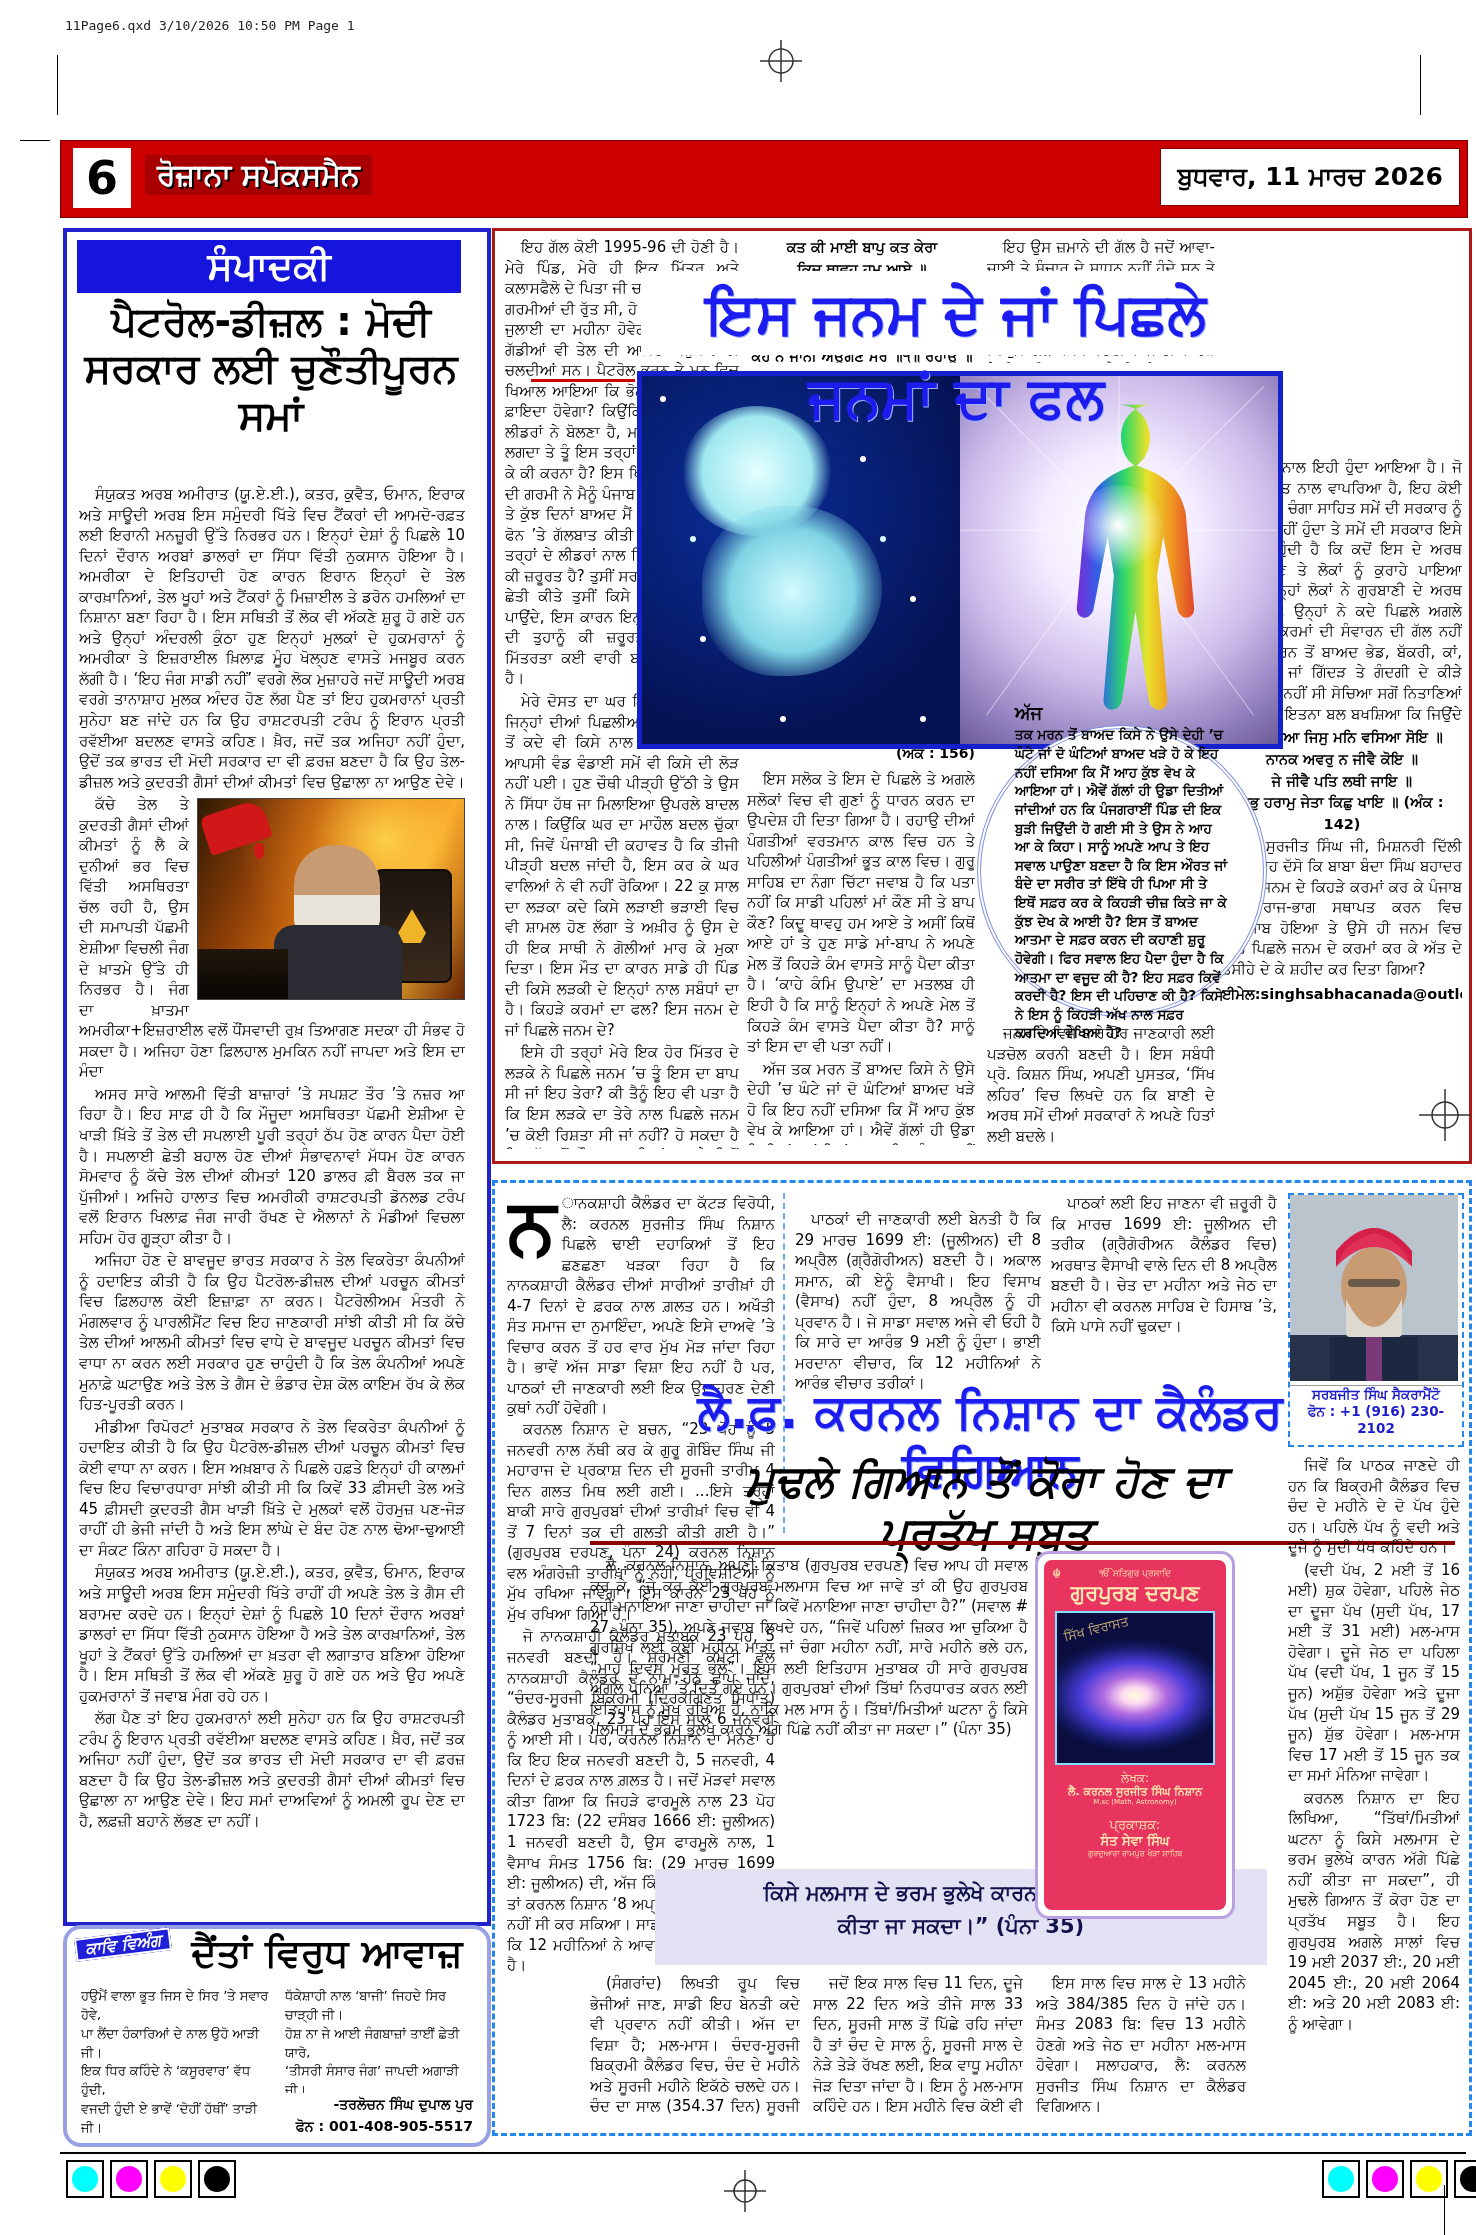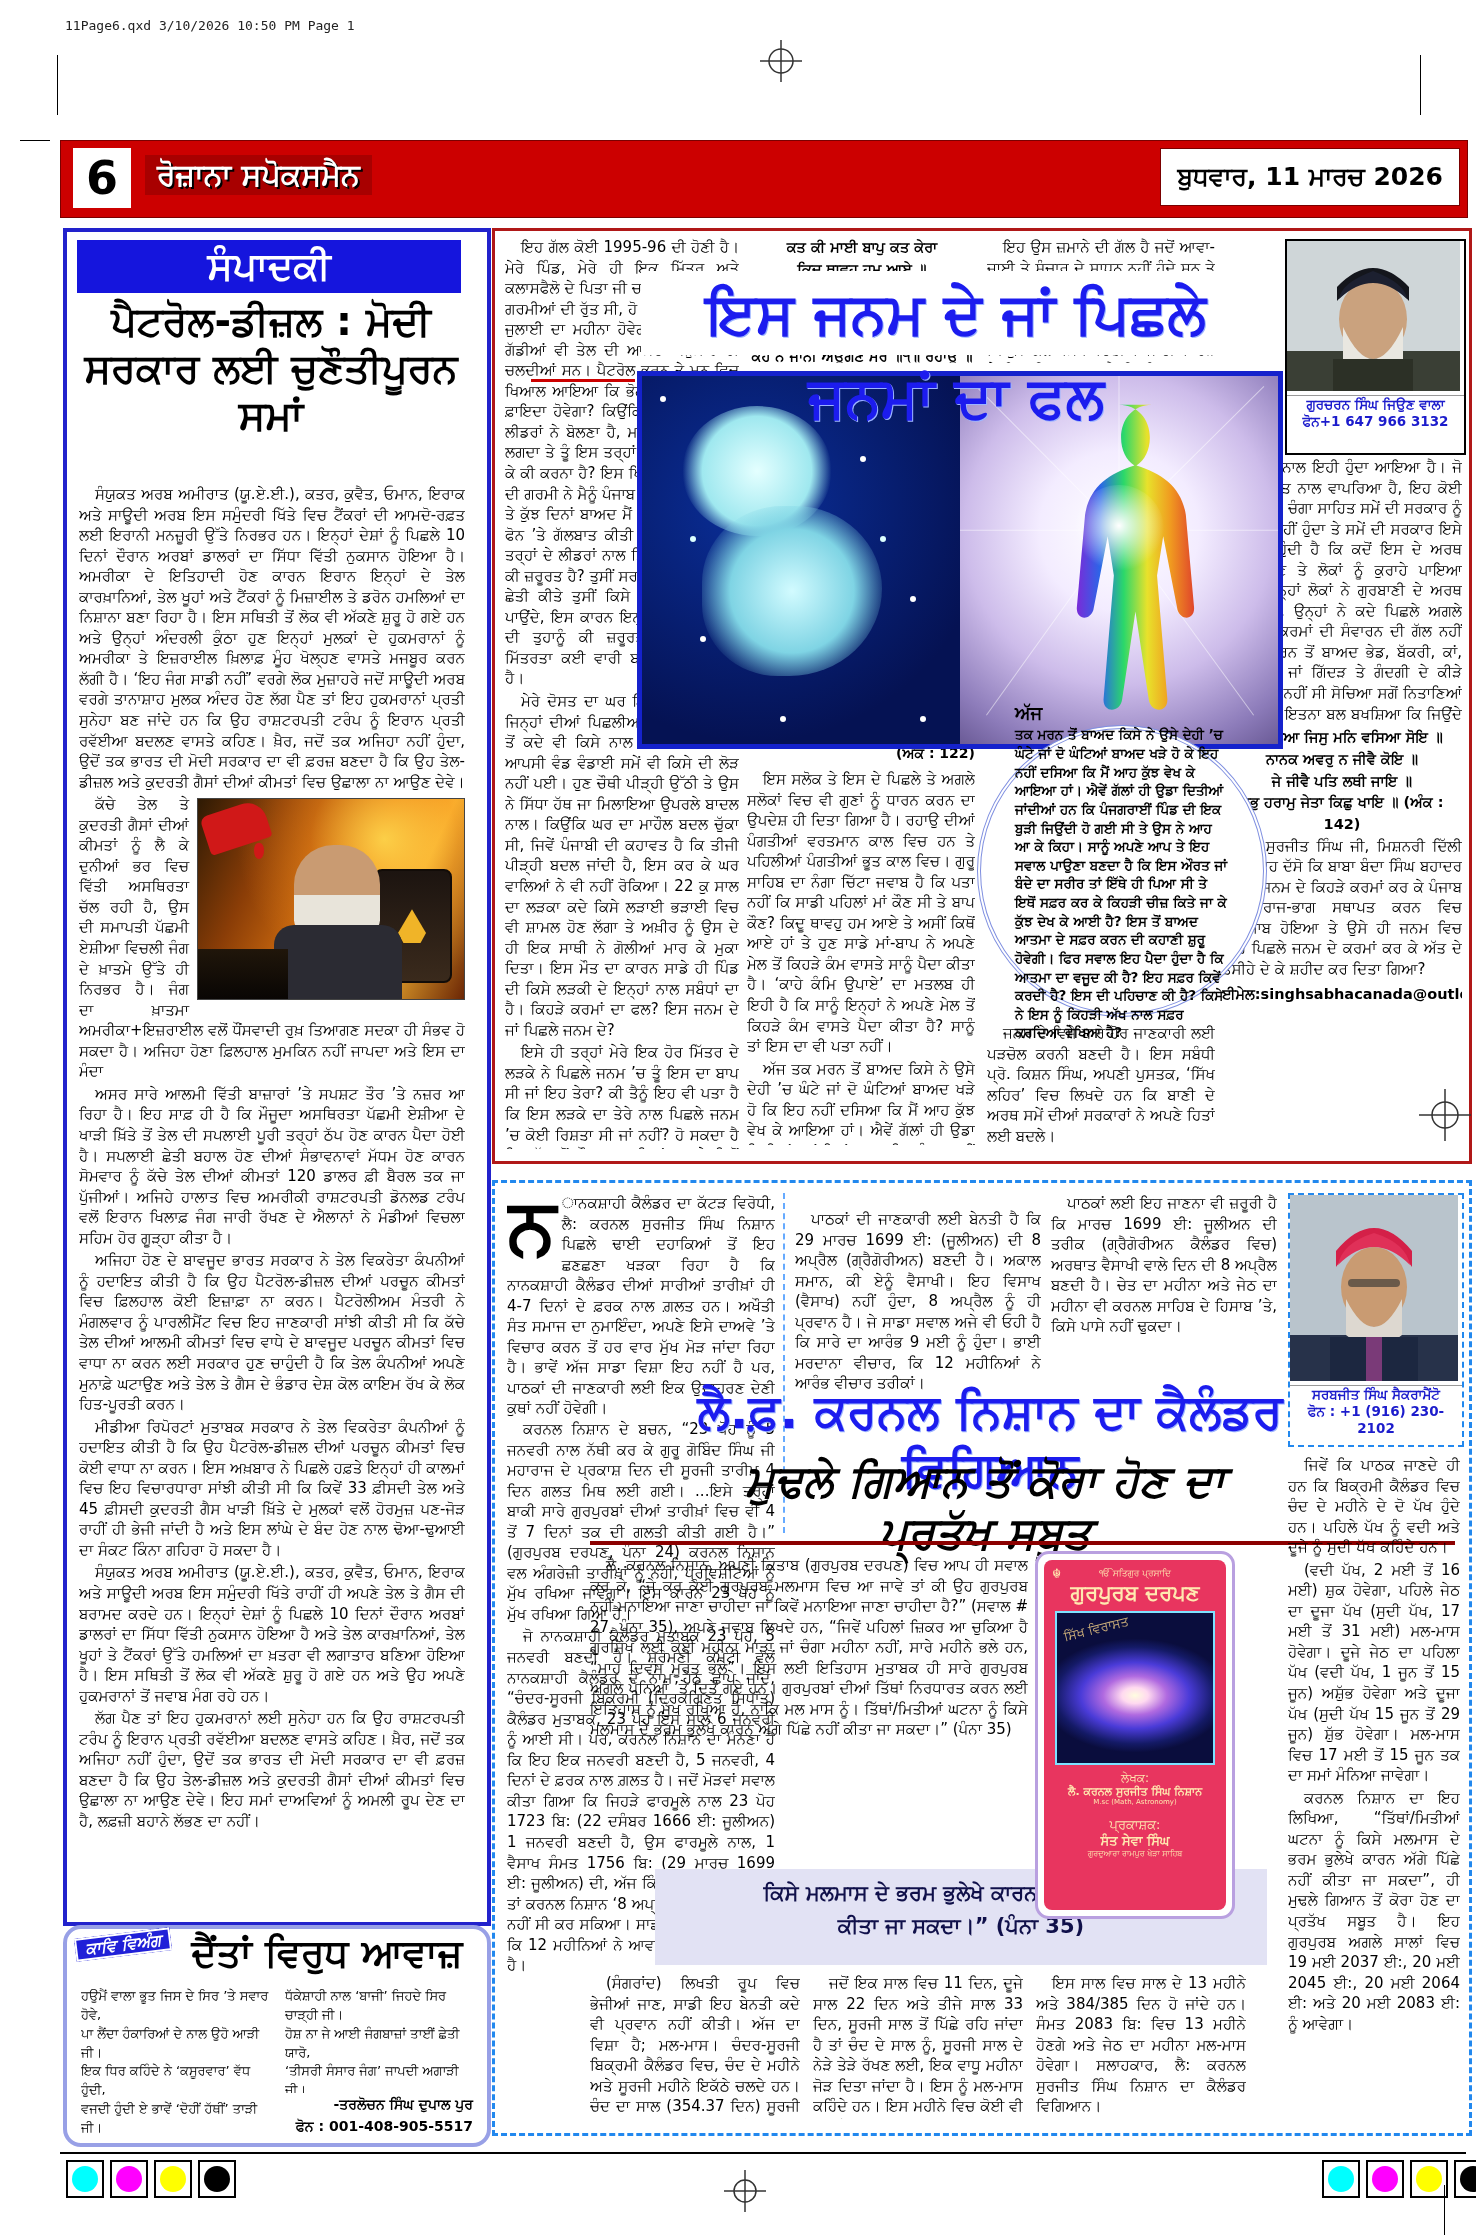--- a/index.html
+++ b/index.html
@@ -137,33 +137,20 @@
         <div class="verse-line">ਕਿਦੂ ਥਾਵਹੁ ਹਮ ਆਏ ॥</div>
         <div class="verse-line">ਅਗਨਿ ਬਿੰਬ ਜਲ ਭੀਤਰਿ ਨਿਪਜੇ ਕਾਹੇ ਕੰਮਿ ਉਪਾਏ ॥੧॥</div>
         <div class="verse-line">ਮੇਰੇ ਸਾਹਿਬਾ ਕਉਣੁ ਜਾਣੈ ਗੁਣ ਤੇਰੇ ॥</div>
         <div class="verse-line">ਕਹੇ ਨ ਜਾਨੀ ਅਉਗਣ ਮੇਰੇ ॥੧॥ ਰਹਾਉ ॥</div>
       </div>
 
     <div class="abs txt colbox" style="left:492px;top:6px;width:228px;height:126px;">
       <p class="para">ਇਹ ਉਸ ਜ਼ਮਾਨੇ ਦੀ ਗੱਲ ਹੈ ਜਦੋਂ ਆਵਾ-ਜਾਈ ਤੇ ਸੰਚਾਰ ਦੇ ਸਾਧਨ ਨਹੀਂ ਹੁੰਦੇ ਸਨ ਤੇ ਕਿਸੇ ਕੋਈ ਪੁੱਛ-ਤਾਛ ਜਾਂ ਪੜਤਾਲ ਨਹੀਂ ਕਰਨੀ ਹੁੰਦੀ ਸੀ। ਇਹ ਵੀ ਵੇਖਣ ਵਿਚ ਆਇਆ ਹੈ ਕਿ ਕਿਸੇ ਬੱਚੇ ਨੂੰ ਲਾਲਚ ਵੱਸ ਹੋ ਕਿ ਕੁੱਝ ਗੱਲਾਂ ਸਿਖਾ ਦਿਤੀਆਂ ਜਾਂਦੀਆਂ ਹਨ ਤੇ ਇਹ ਕਿਹਾ ਜਾਂਦਾ ਹੈ ਕਿ ਇਹ ਲੜਕਾ/ਲੜਕੀ</p>
     </div>
 
-    <div class="authbox abs" style="left:790px;top:8px;width:177px;height:212px;">
-      <svg width="173" height="150" viewBox="0 0 173 150">
-        <rect width="173" height="150" fill="#cfd6d8"></rect>
-        <rect x="0" y="110" width="173" height="40" fill="#3a3f35"></rect>
-        <ellipse cx="86" cy="78" rx="34" ry="40" fill="#caa27e"></ellipse>
-        <path d="M50 60 Q86 18 122 60 L122 46 Q86 8 50 46 Z" fill="#14161c"></path>
-        <path d="M52 58 Q86 26 120 58 Q118 42 86 30 Q54 42 52 58" fill="#1c2030"></path>
-        <path d="M56 86 Q86 150 116 86 L116 130 Q86 156 56 130 Z" fill="#e9e7e0"></path>
-        <rect x="46" y="118" width="80" height="32" fill="#2c3026"></rect>
-      </svg>
-      <div class="authname">ਗੁਰਚਰਨ ਸਿੰਘ ਜਿਉਣ ਵਾਲਾ</div>
-      <div class="authphone">ਫੋਨ+1 647 966 3132</div>
-    </div>
 
     <div class="abs txt colbox" style="left:727px;top:226px;width:240px;height:266px;">
       <p class="para">ਸਾਹਿਤ ਨਾਲ ਇਹੀ ਹੁੰਦਾ ਆਇਆ ਹੈ। ਜੋ ਸਿੱਖ ਸਾਹਿਤ ਨਾਲ ਵਾਪਰਿਆ ਹੈ, ਇਹ ਕੋਈ ਨਵਾਂ ਨਹੀਂ। ਚੰਗਾ ਸਾਹਿਤ ਸਮੇਂ ਦੀ ਸਰਕਾਰ ਨੂੰ ਮੁਆਫਕ ਨਹੀਂ ਹੁੰਦਾ ਤੇ ਸਮੇਂ ਦੀ ਸਰਕਾਰ ਇਸੇ ਤਾਕ ’ਚ ਹੁੰਦੀ ਹੈ ਕਿ ਕਦੋਂ ਇਸ ਦੇ ਅਰਥ ਬਦਲੇ ਜਾਣ ਤੇ ਲੋਕਾਂ ਨੂੰ ਕੁਰਾਹੇ ਪਾਇਆ ਜਾਵੇ। ਜਿਨ੍ਹਾਂ ਲੋਕਾਂ ਨੇ ਗੁਰਬਾਣੀ ਦੇ ਅਰਥ ਸਮਝੇ ਸਨ, ਉਨ੍ਹਾਂ ਨੇ ਕਦੇ ਪਿਛਲੇ ਅਗਲੇ ਜਨਮਾਂ ਦੇ ਕਰਮਾਂ ਦੀ ਸੰਵਾਰਨ ਦੀ ਗੱਲ ਨਹੀਂ ਕੀਤੀ। ਮਰਨ ਤੋਂ ਬਾਅਦ ਭੇਡ, ਬੱਕਰੀ, ਕਾਂ, ਕੁੱਤਾ, ਸ਼ੇਰ ਜਾਂ ਗਿੱਦੜ ਤੇ ਗੰਦਗੀ ਦੇ ਕੀੜੇ ਬਣਨ ਬਾਰੇ ਨਹੀਂ ਸੀ ਸੋਚਿਆ ਸਗੋਂ ਨਿਤਾਣਿਆਂ ਨੂੰ ਬਾਣੀ ਨੇ ਇਤਨਾ ਬਲ ਬਖਸ਼ਿਆ ਕਿ ਜਿਉਂਦੇ ਜੀਅ ਮੁਜ਼ਾਰਿਆਂ ਤੋਂ ਜ਼ਮੀਨਾਂ ਦੇ ਮਾਲਕ ਬਣਾ ਦਿਤੇ।</p>
 
     </div>
 
     <div id="featimg" class="abs">
       <div id="fetus">
         <div class="abs" style="left:40px;top:30px;width:150px;height:130px;background:radial-gradient(circle,#e4ffff 0%,#9fe8ef 55%,rgba(40,120,200,0) 75%);border-radius:50%;"></div>
         <div class="abs" style="left:60px;top:130px;width:180px;height:170px;background:radial-gradient(circle,#d2fbff 0%,#7fd4e4 50%,rgba(30,90,190,0) 78%);border-radius:48% 52% 55% 45%;"></div>
@@ -193,21 +180,21 @@
             <line x1="159" y1="150" x2="2" y2="150"></line>
               <line x1="159" y1="150" x2="30" y2="330"></line>
             <line x1="159" y1="150" x2="290" y2="330"></line>
           </g>
           <path fill="url(#rbow)" d="M159 28c18 0 30 14 30 32 0 12-5 22-13 27 26 8 44 22 48 48l8 90c1 12-12 14-16 3l-14-72-6 38 10 120c1 14-16 14-18 1l-13-86-13 86c-2 13-19 13-18-1l10-120-6-38-14 72c-4 11-17 9-16-3l8-90c4-26 22-40 48-48-8-5-13-15-13-27 0-18 12-32 30-32z"></path>
           <circle cx="159" cy="150" r="44" fill="url(#glow)"></circle>
         </svg>
       </div>
     </div>
 
-    <div class="abs cite" style="left:252px;top:514px;width:228px;">(ਅੰਕ : 122)</div>
+    <div class="abs cite" style="left:252px;top:514px;width:228px;">(ਅੰਕ : 156)</div>
     <div class="abs txt colbox" style="left:252px;top:538px;width:228px;height:376px;">
       <p class="para">ਇਸ ਸਲੋਕ ਤੇ ਇਸ ਦੇ ਪਿਛਲੇ ਤੇ ਅਗਲੇ ਸਲੋਕਾਂ ਵਿਚ ਵੀ ਗੁਣਾਂ ਨੂੰ ਧਾਰਨ ਕਰਨ ਦਾ ਉਪਦੇਸ਼ ਹੀ ਦਿਤਾ ਗਿਆ ਹੈ। ਰਹਾਉ ਦੀਆਂ ਪੰਗਤੀਆਂ ਵਰਤਮਾਨ ਕਾਲ ਵਿਚ ਹਨ ਤੇ ਪਹਿਲੀਆਂ ਪੰਗਤੀਆਂ ਭੂਤ ਕਾਲ ਵਿਚ। ਗੁਰੂ ਸਾਹਿਬ ਦਾ ਨੰਗਾ ਚਿੱਟਾ ਜਵਾਬ ਹੈ ਕਿ ਪਤਾ ਨਹੀਂ ਕਿ ਸਾਡੀ ਪਹਿਲਾਂ ਮਾਂ ਕੌਣ ਸੀ ਤੇ ਬਾਪ ਕੌਣ? ਕਿਦੂ ਥਾਵਹੁ ਹਮ ਆਏ ਤੇ ਅਸੀਂ ਕਿਥੋਂ ਆਏ ਹਾਂ ਤੇ ਹੁਣ ਸਾਡੇ ਮਾਂ-ਬਾਪ ਨੇ ਅਪਣੇ ਮੇਲ ਤੋਂ ਕਿਹੜੇ ਕੰਮ ਵਾਸਤੇ ਸਾਨੂੰ ਪੈਦਾ ਕੀਤਾ ਹੈ। ‘ਕਾਹੇ ਕੰਮਿ ਉਪਾਏ’ ਦਾ ਮਤਲਬ ਹੀ ਇਹੀ ਹੈ ਕਿ ਸਾਨੂੰ ਇਨ੍ਹਾਂ ਨੇ ਅਪਣੇ ਮੇਲ ਤੋਂ ਕਿਹੜੇ ਕੰਮ ਵਾਸਤੇ ਪੈਦਾ ਕੀਤਾ ਹੈ? ਸਾਨੂੰ ਤਾਂ ਇਸ ਦਾ ਵੀ ਪਤਾ ਨਹੀਂ।</p>
       <p class="para">ਅੱਜ ਤਕ ਮਰਨ ਤੋਂ ਬਾਅਦ ਕਿਸੇ ਨੇ ਉਸੇ ਦੇਹੀ ’ਚ ਘੰਟੇ ਜਾਂ ਦੋ ਘੰਟਿਆਂ ਬਾਅਦ ਖੜੇ ਹੋ ਕਿ ਇਹ ਨਹੀਂ ਦਸਿਆ ਕਿ ਮੈਂ ਆਹ ਕੁੱਝ ਵੇਖ ਕੇ ਆਇਆ ਹਾਂ। ਐਵੇਂ ਗੱਲਾਂ ਹੀ ਉਡਾ ਦਿਤੀਆਂ ਜਾਂਦੀਆਂ ਹਨ ਕਿ ਪੰਜਗਰਾਈਂ ਪਿੰਡ ਦੀ ਇਕ ਬੁੜੀ ਜਿਉਂਦੀ ਹੋ ਗਈ ਸੀ ਤੇ ਉਸ ਨੇ ਆਹ ਆ ਕੇ ਕਿਹਾ। ਸਾਨੂੰ ਅਪਣੇ ਆਪ ’ਤੇ ਇਹ ਸਵਾਲ ਪਾਉਣਾ ਬਣਦਾ ਹੈ ਕਿ ਇਸ ਔਰਤ ਜਾਂ ਬੰਦੇ ਦਾ ਸਰੀਰ ਤਾਂ ਇੱਥੇ ਹੀ ਪਿਆ ਸੀ ਤੇ ਇਥੋਂ ਸਫ਼ਰ ਕਰ ਕੇ ਕਿਹੜੀ ਚੀਜ਼ ਕਿਤੇ ਜਾ ਕੇ ਕੁੱਝ ਦੇਖ ਕੇ ਆਈ ਹੈ?</p>
     </div>
 
     <div class="oval abs" style="left:482px;top:494px;width:290px;height:292px;">
       <div style="font-size:18px;">ਅੱਜ</div>
       <div style="font-size:13.5px;line-height:1.38;">ਤਕ ਮਰਨ ਤੋਂ ਬਾਅਦ ਕਿਸੇ ਨੇ ਉਸੇ ਦੇਹੀ ’ਚ ਘੰਟੇ ਜਾਂ ਦੋ ਘੰਟਿਆਂ ਬਾਅਦ ਖੜੇ ਹੋ ਕੇ ਇਹ ਨਹੀਂ ਦਸਿਆ ਕਿ ਮੈਂ ਆਹ ਕੁੱਝ ਵੇਖ ਕੇ ਆਇਆ ਹਾਂ। ਐਵੇਂ ਗੱਲਾਂ ਹੀ ਉਡਾ ਦਿਤੀਆਂ ਜਾਂਦੀਆਂ ਹਨ ਕਿ ਪੰਜਗਰਾਈਂ ਪਿੰਡ ਦੀ ਇਕ ਬੁੜੀ ਜਿਉਂਦੀ ਹੋ ਗਈ ਸੀ ਤੇ ਉਸ ਨੇ ਆਹ ਆ ਕੇ ਕਿਹਾ। ਸਾਨੂੰ ਅਪਣੇ ਆਪ ਤੇ ਇਹ ਸਵਾਲ ਪਾਉਣਾ ਬਣਦਾ ਹੈ ਕਿ ਇਸ ਔਰਤ ਜਾਂ ਬੰਦੇ ਦਾ ਸਰੀਰ ਤਾਂ ਇੱਥੇ ਹੀ ਪਿਆ ਸੀ ਤੇ ਇਥੋਂ ਸਫ਼ਰ ਕਰ ਕੇ ਕਿਹੜੀ ਚੀਜ਼ ਕਿਤੇ ਜਾ ਕੇ ਕੁੱਝ ਦੇਖ ਕੇ ਆਈ ਹੈ? ਇਸ ਤੋਂ ਬਾਅਦ ਆਤਮਾ ਦੇ ਸਫ਼ਰ ਕਰਨ ਦੀ ਕਹਾਣੀ ਸ਼ੁਰੂ ਹੋਵੇਗੀ। ਫਿਰ ਸਵਾਲ ਇਹ ਪੈਦਾ ਹੁੰਦਾ ਹੈ ਕਿ ਆਤਮਾ ਦਾ ਵਜੂਦ ਕੀ ਹੈ? ਇਹ ਸਫ਼ਰ ਕਿਵੇਂ ਕਰਦੀ ਹੈ? ਇਸ ਦੀ ਪਹਿਚਾਣ ਕੀ ਹੈ? ਕਿਸੇ ਨੇ ਇਸ ਨੂੰ ਕਿਹੜੀ ਅੱਖ ਨਾਲ ਸਫ਼ਰ ਕਰਦਿਆ ਵੇਖਿਆ ਹੈ?</div>
     </div>
 

